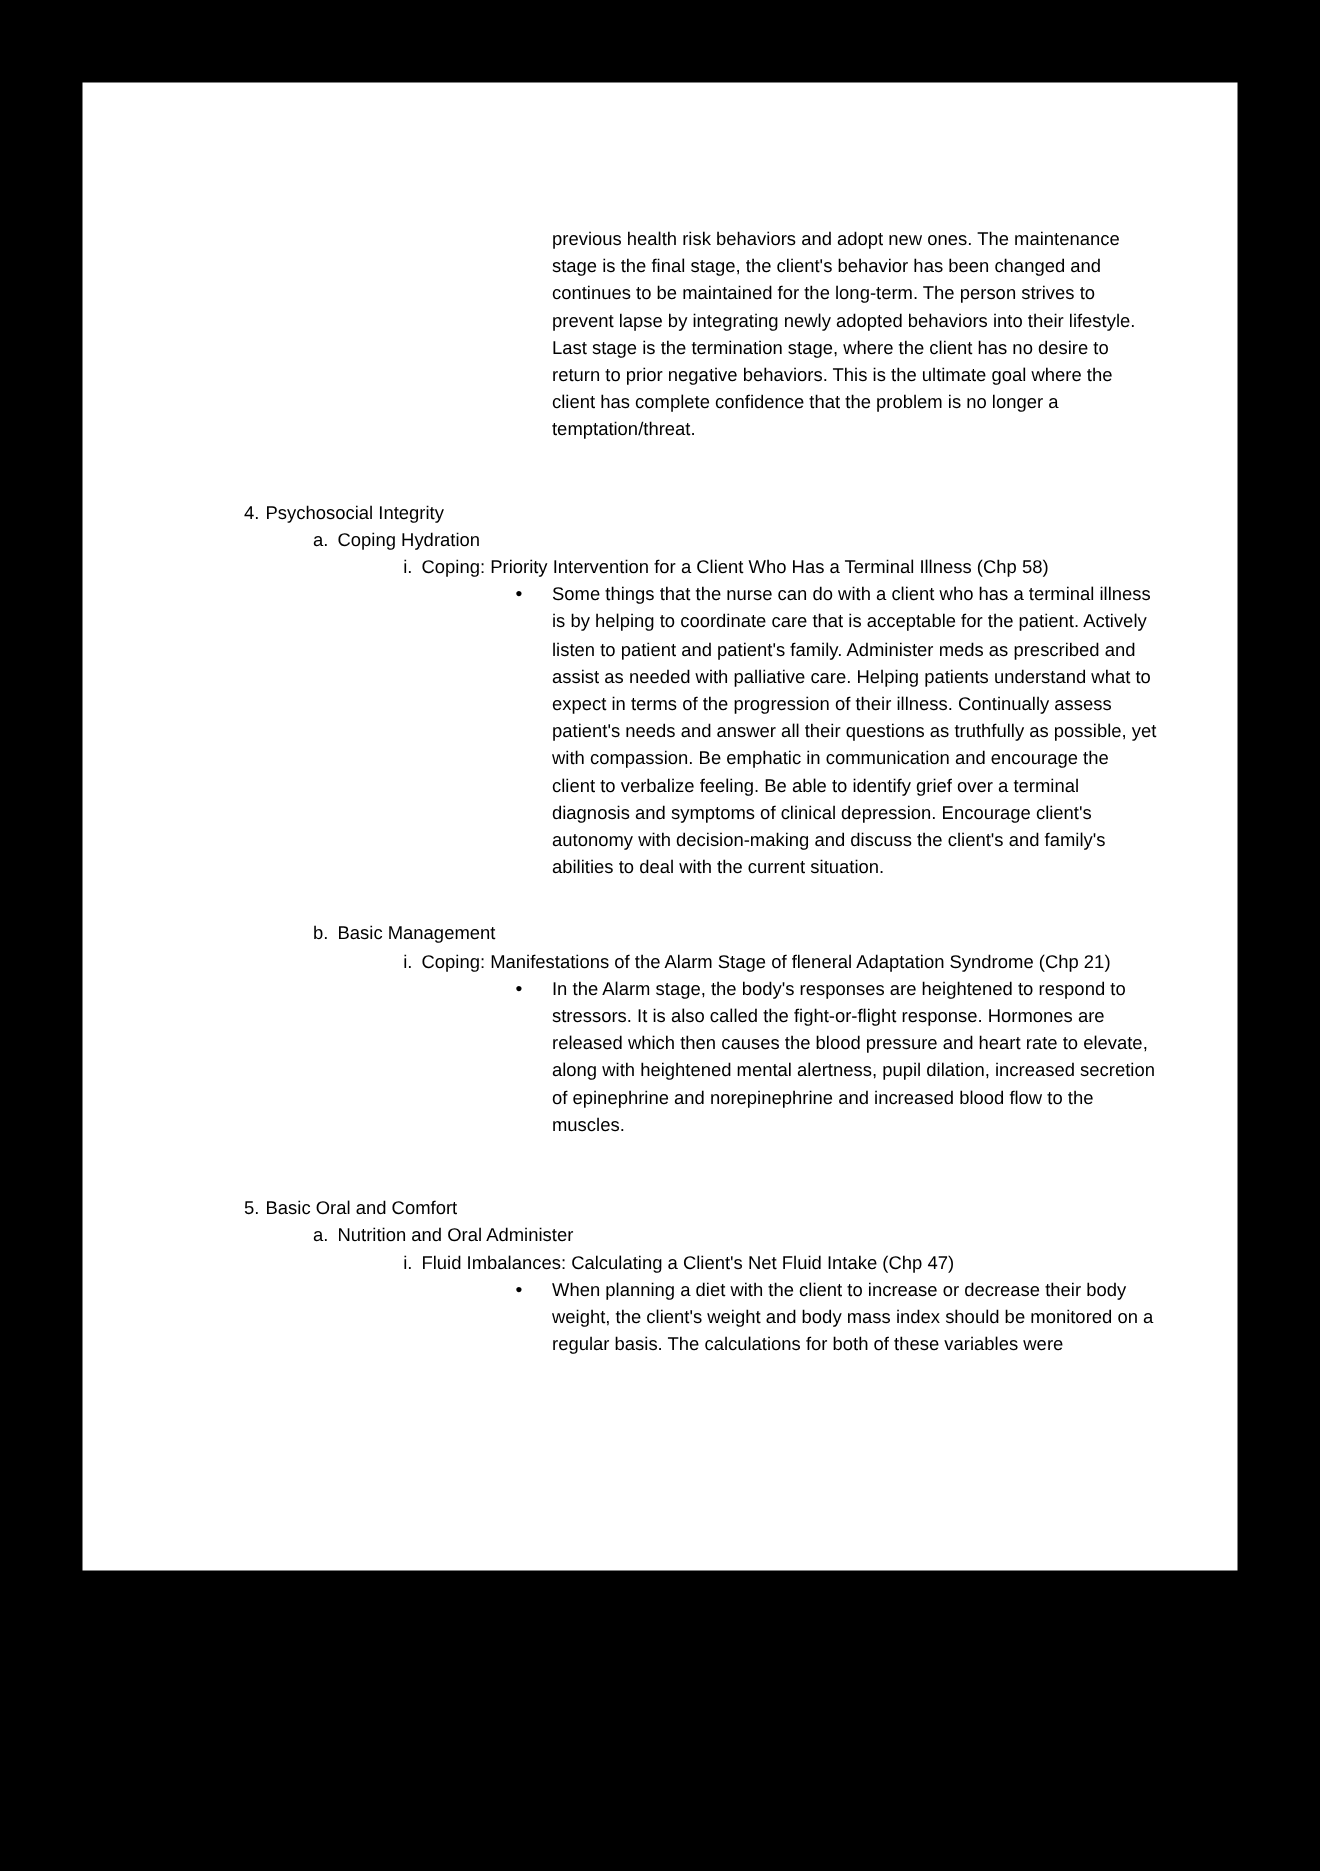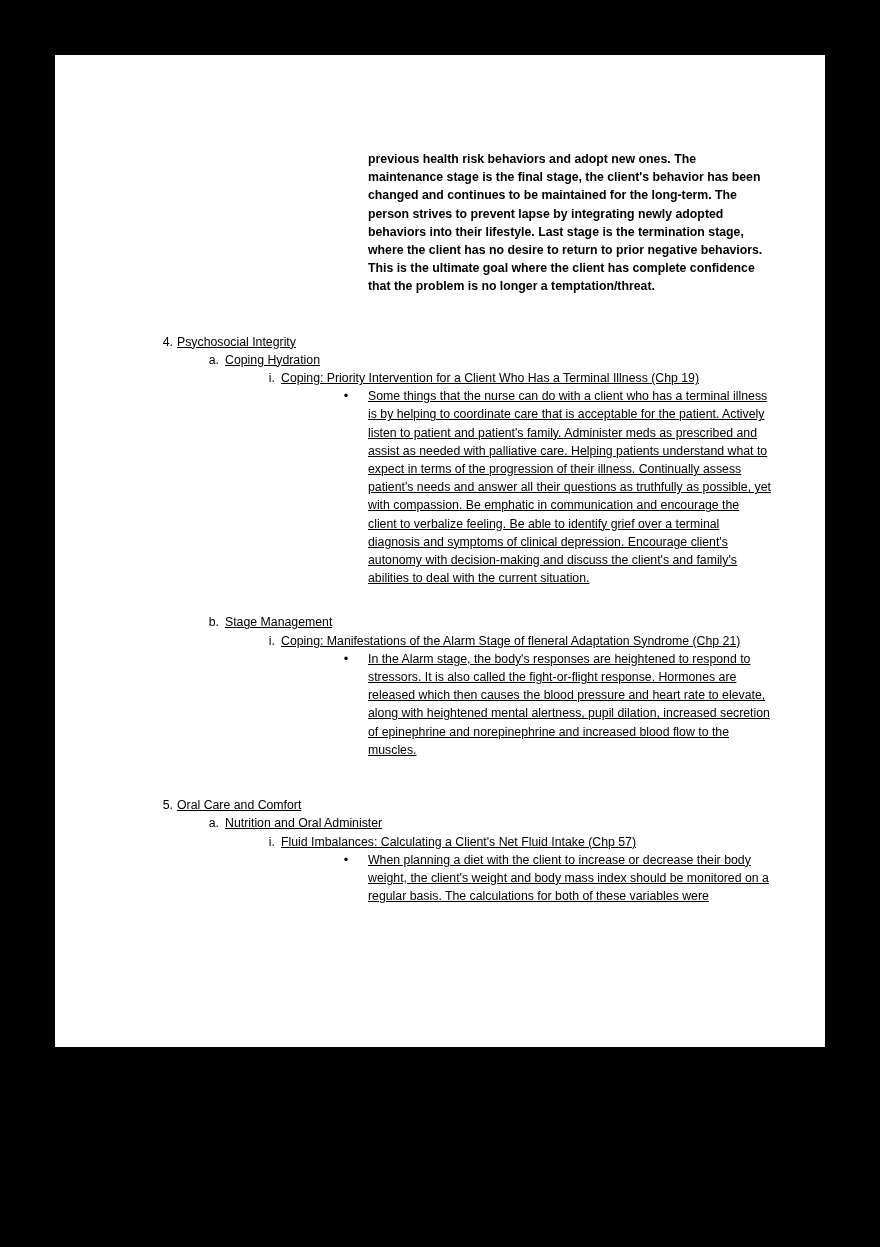--- a/index.html
+++ b/index.html
@@ -27,21 +27,20 @@
     top: 0;
     width: 770px;
     padding: 95px 40px 0 40px;
     box-sizing: border-box;
     color: #000000;
     font-size: 12.3px;
     line-height: 18.2px;
   }
   .para {
     margin: 0;
-    font-weight: bold;
   }
   
   .cont-text {
     margin-left: 273px;
     width: 403px;
   }
   .spacer-lg { height: 37px; }
   .spacer-md { height: 26px; }
 
   
@@ -82,21 +81,21 @@
     width: 403px;
   }
   .lvl4 .marker {
     position: absolute;
     left: -28px;
     width: 12px;
     text-align: center;
     font-size: 13px;
     line-height: 18.2px;
   }
-  .txt { display: block; text-decoration: underline; }
+  .txt { display: block; }
 </style>
 </head>
 <body>
 
 <div class="page">
   <div class="doc-body">
 
     <p class="para cont-text">previous health risk behaviors and adopt new ones. The maintenance stage is the final stage, the client's behavior has been changed and continues to be maintained for the long-term. The person strives to prevent lapse by integrating newly adopted behaviors into their lifestyle. Last stage is the termination stage, where the client has no desire to return to prior negative behaviors. This is the ultimate goal where the client has complete confidence that the problem is no longer a temptation/threat.</p>
 
     <div class="spacer-lg"></div>
@@ -106,60 +105,60 @@
       <span class="txt">Psychosocial Integrity</span>
     </div>
 
     <div class="lvl2">
       <span class="marker">a.</span>
       <span class="txt">Coping Hydration</span>
     </div>
 
     <div class="lvl3">
       <span class="marker">i.</span>
-      <span class="txt">Coping: Priority Intervention for a Client Who Has a Terminal Illness (Chp 19)</span>
+      <span class="txt">Coping: Priority Intervention for a Client Who Has a Terminal Illness (Chp 58)</span>
     </div>
 
     <div class="lvl4">
       <span class="marker">•</span>
       <span class="txt">Some things that the nurse can do with a client who has a terminal illness is by helping to coordinate care that is acceptable for the patient. Actively listen to patient and patient's family. Administer meds as prescribed and assist as needed with palliative care. Helping patients understand what to expect in terms of the progression of their illness. Continually assess patient's needs and answer all their questions as truthfully as possible, yet with compassion. Be emphatic in communication and encourage the client to verbalize feeling. Be able to identify grief over a terminal diagnosis and symptoms of clinical depression. Encourage client's autonomy with decision-making and discuss the client's and family's abilities to deal with the current situation.</span>
     </div>
 
     <div class="spacer-md"></div>
 
     <div class="lvl2">
       <span class="marker">b.</span>
-      <span class="txt">Stage Management</span>
+      <span class="txt">Basic Management</span>
     </div>
 
     <div class="lvl3">
       <span class="marker">i.</span>
       <span class="txt">Coping: Manifestations of the Alarm Stage of fleneral Adaptation Syndrome (Chp 21)</span>
     </div>
 
     <div class="lvl4">
       <span class="marker">•</span>
       <span class="txt">In the Alarm stage, the body's responses are heightened to respond to stressors. It is also called the fight-or-flight response. Hormones are released which then causes the blood pressure and heart rate to elevate, along with heightened mental alertness, pupil dilation, increased secretion of epinephrine and norepinephrine and increased blood flow to the muscles.</span>
     </div>
 
     <div class="spacer-lg"></div>
 
     <div class="lvl1">
       <span class="marker">5.</span>
-      <span class="txt">Oral Care and Comfort</span>
+      <span class="txt">Basic Oral and Comfort</span>
     </div>
 
     <div class="lvl2">
       <span class="marker">a.</span>
       <span class="txt">Nutrition and Oral Administer</span>
     </div>
 
     <div class="lvl3">
       <span class="marker">i.</span>
-      <span class="txt">Fluid Imbalances: Calculating a Client's Net Fluid Intake (Chp 57)</span>
+      <span class="txt">Fluid Imbalances: Calculating a Client's Net Fluid Intake (Chp 47)</span>
     </div>
 
     <div class="lvl4">
       <span class="marker">•</span>
       <span class="txt">When planning a diet with the client to increase or decrease their body weight, the client's weight and body mass index should be monitored on a regular basis. The calculations for both of these variables were</span>
     </div>
 
   </div>
 </div>
 

